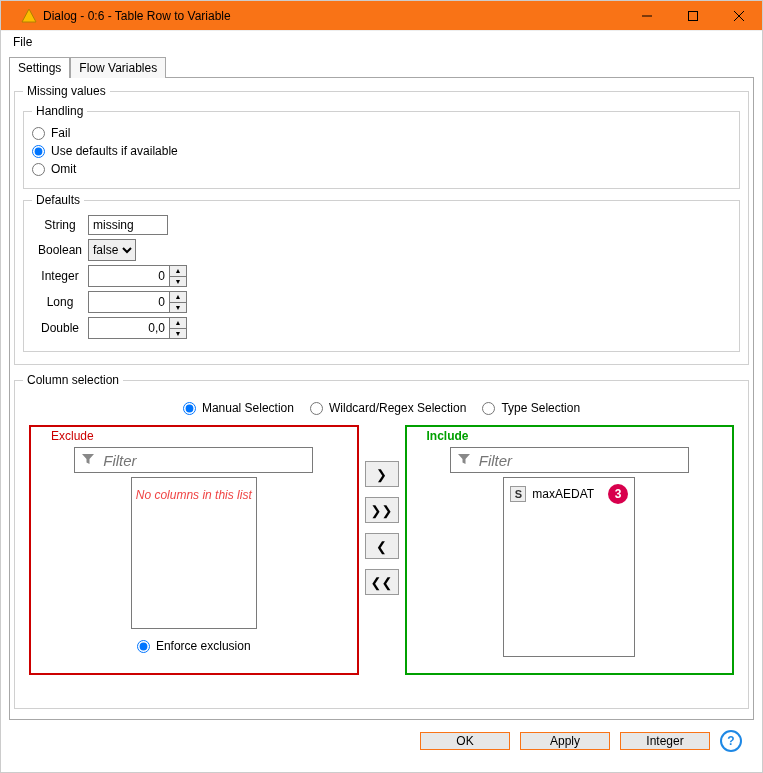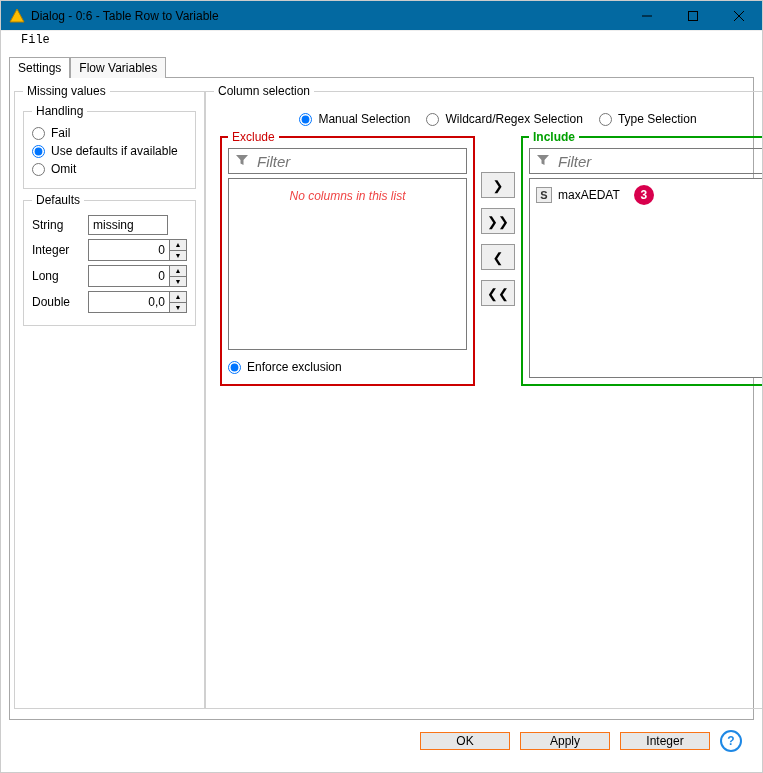--- a/index.html
+++ b/index.html
@@ -14,22 +14,22 @@
     border: 1px solid #ccc;
     display: flex;
     flex-direction: column;
     overflow: hidden;
   }
   
   .titlebar {
     height: 30px;
     display: flex;
     align-items: center;
-    padding: 0 0 0 8px;
-    background: #0369a1;
+    padding: 0 0 0 20px;
+    background: #f97316;
     border-bottom: 1px solid #eee;
   }
   .titlebar .app-icon {
     width: 16px; height: 16px;
     margin-right: 6px;
     display: inline-flex; align-items:center; justify-content:center;
   }
   .titlebar .title { flex: 0 0 auto; font-size: 12px; }
   .titlebar .spacer { flex: 1; }
   .win-btns { display: flex; height: 100%; }
@@ -37,23 +37,22 @@
     width: 46px; height: 100%;
     display: flex; align-items: center; justify-content: center;
     background: transparent;
   }
   .win-btn svg { display:block; }
 
   
   .menubar {
     height: 22px;
     display: flex;
-    align-items: flex-start;
-    padding: 0 14px;
-    font-family: Liberation Mono, monospace;
+    align-items: center;
+    padding: 0 6px;
   }
   .menubar .menu-item { padding: 2px 6px; }
 
   
   .content {
     flex: 1;
     padding: 4px 8px 8px 8px;
     display: flex;
     flex-direction: column;
   }
@@ -65,41 +64,41 @@
     background: #fff;
     margin-right: 0;
     position: relative;
   }
   .tab.active { background: #fff; z-index: 2; }
   .tab.inactive { background: #f7f7f7; }
   .tab-body {
     border: 1px solid #a7a7a7;
     flex: 1;
     padding: 4px;
-    display:flex; flex-direction:row;
+    display:flex; flex-direction:column;
     margin-top: -1px;
   }
 
   fieldset {
     border: 1px solid #d0d0d0;
     margin: 2px 0 6px 0;
     padding: 4px 8px 8px 8px;
   }
   fieldset > legend { padding: 0 4px; font-size: 12px; }
   fieldset.inner { margin: 2px 0 4px 0; }
 
   .radio-row, .form-row {
     display: flex;
     align-items: center;
     margin: 4px 0;
   }
   input[type="radio"] { margin: 0 6px 0 0; transform: scale(1.0); }
   .radio-row span { }
 
-  .form-row .lbl { width: 56px; display:inline-block; }
+  .form-row .lbl { width: 56px; display:inline-block;text-align:center; }
   input[type="text"].txt {
     border: 1px solid #7a7a7a;
     height: 20px;
     padding: 1px 4px;
     font-family: inherit;
     font-size: 12px;
   }
   select.sel {
     border: 1px solid #7a7a7a;
     height: 22px;
@@ -127,23 +126,24 @@
     display:flex; justify-content:center; gap:16px;
     padding: 6px 0;
   }
   .colsel-body {
     display:flex; align-items:stretch; gap:6px;
     padding: 0 6px;
   }
   .panel {
     flex:1;
     border: 2px solid;
-    padding: 6px;
+    padding: 16px;
     display:flex; flex-direction:column;
     min-height: 250px;
+    align-items: center;
   }
   .panel.exclude { border-color: #cc0000; }
   .panel.include { border-color: #00a000; }
   .panel-title {
     position: relative; top: -14px;
     background:#fff; padding: 0 4px; align-self:flex-start;
     font-size:12px; margin-bottom:-10px;
   }
   .panel.exclude .panel-title { color:#cc0000; }
   .panel.include .panel-title { color:#00a000;font-weight:bold; }
@@ -271,20 +271,26 @@
       </fieldset>
 
       <fieldset class="inner">
         <legend>Defaults</legend>
 
         <div class="form-row">
           <span class="lbl">String</span>
           <input class="txt" style="width: 80px;" type="text" value="missing">
         </div>
 
+        <div class="form-row">
+          <span class="lbl">Boolean</span>
+          <select class="sel">
+            <option>false</option>
+          </select>
+        </div>
 
         <div class="form-row">
           <span class="lbl">Integer</span>
           <div class="spinner">
             <input type="text" value="0" style="">
             <div class="spin-btns">
               <div class="spin-btn">▲</div>
               <div class="spin-btn">▼</div>
             </div>
           </div>

